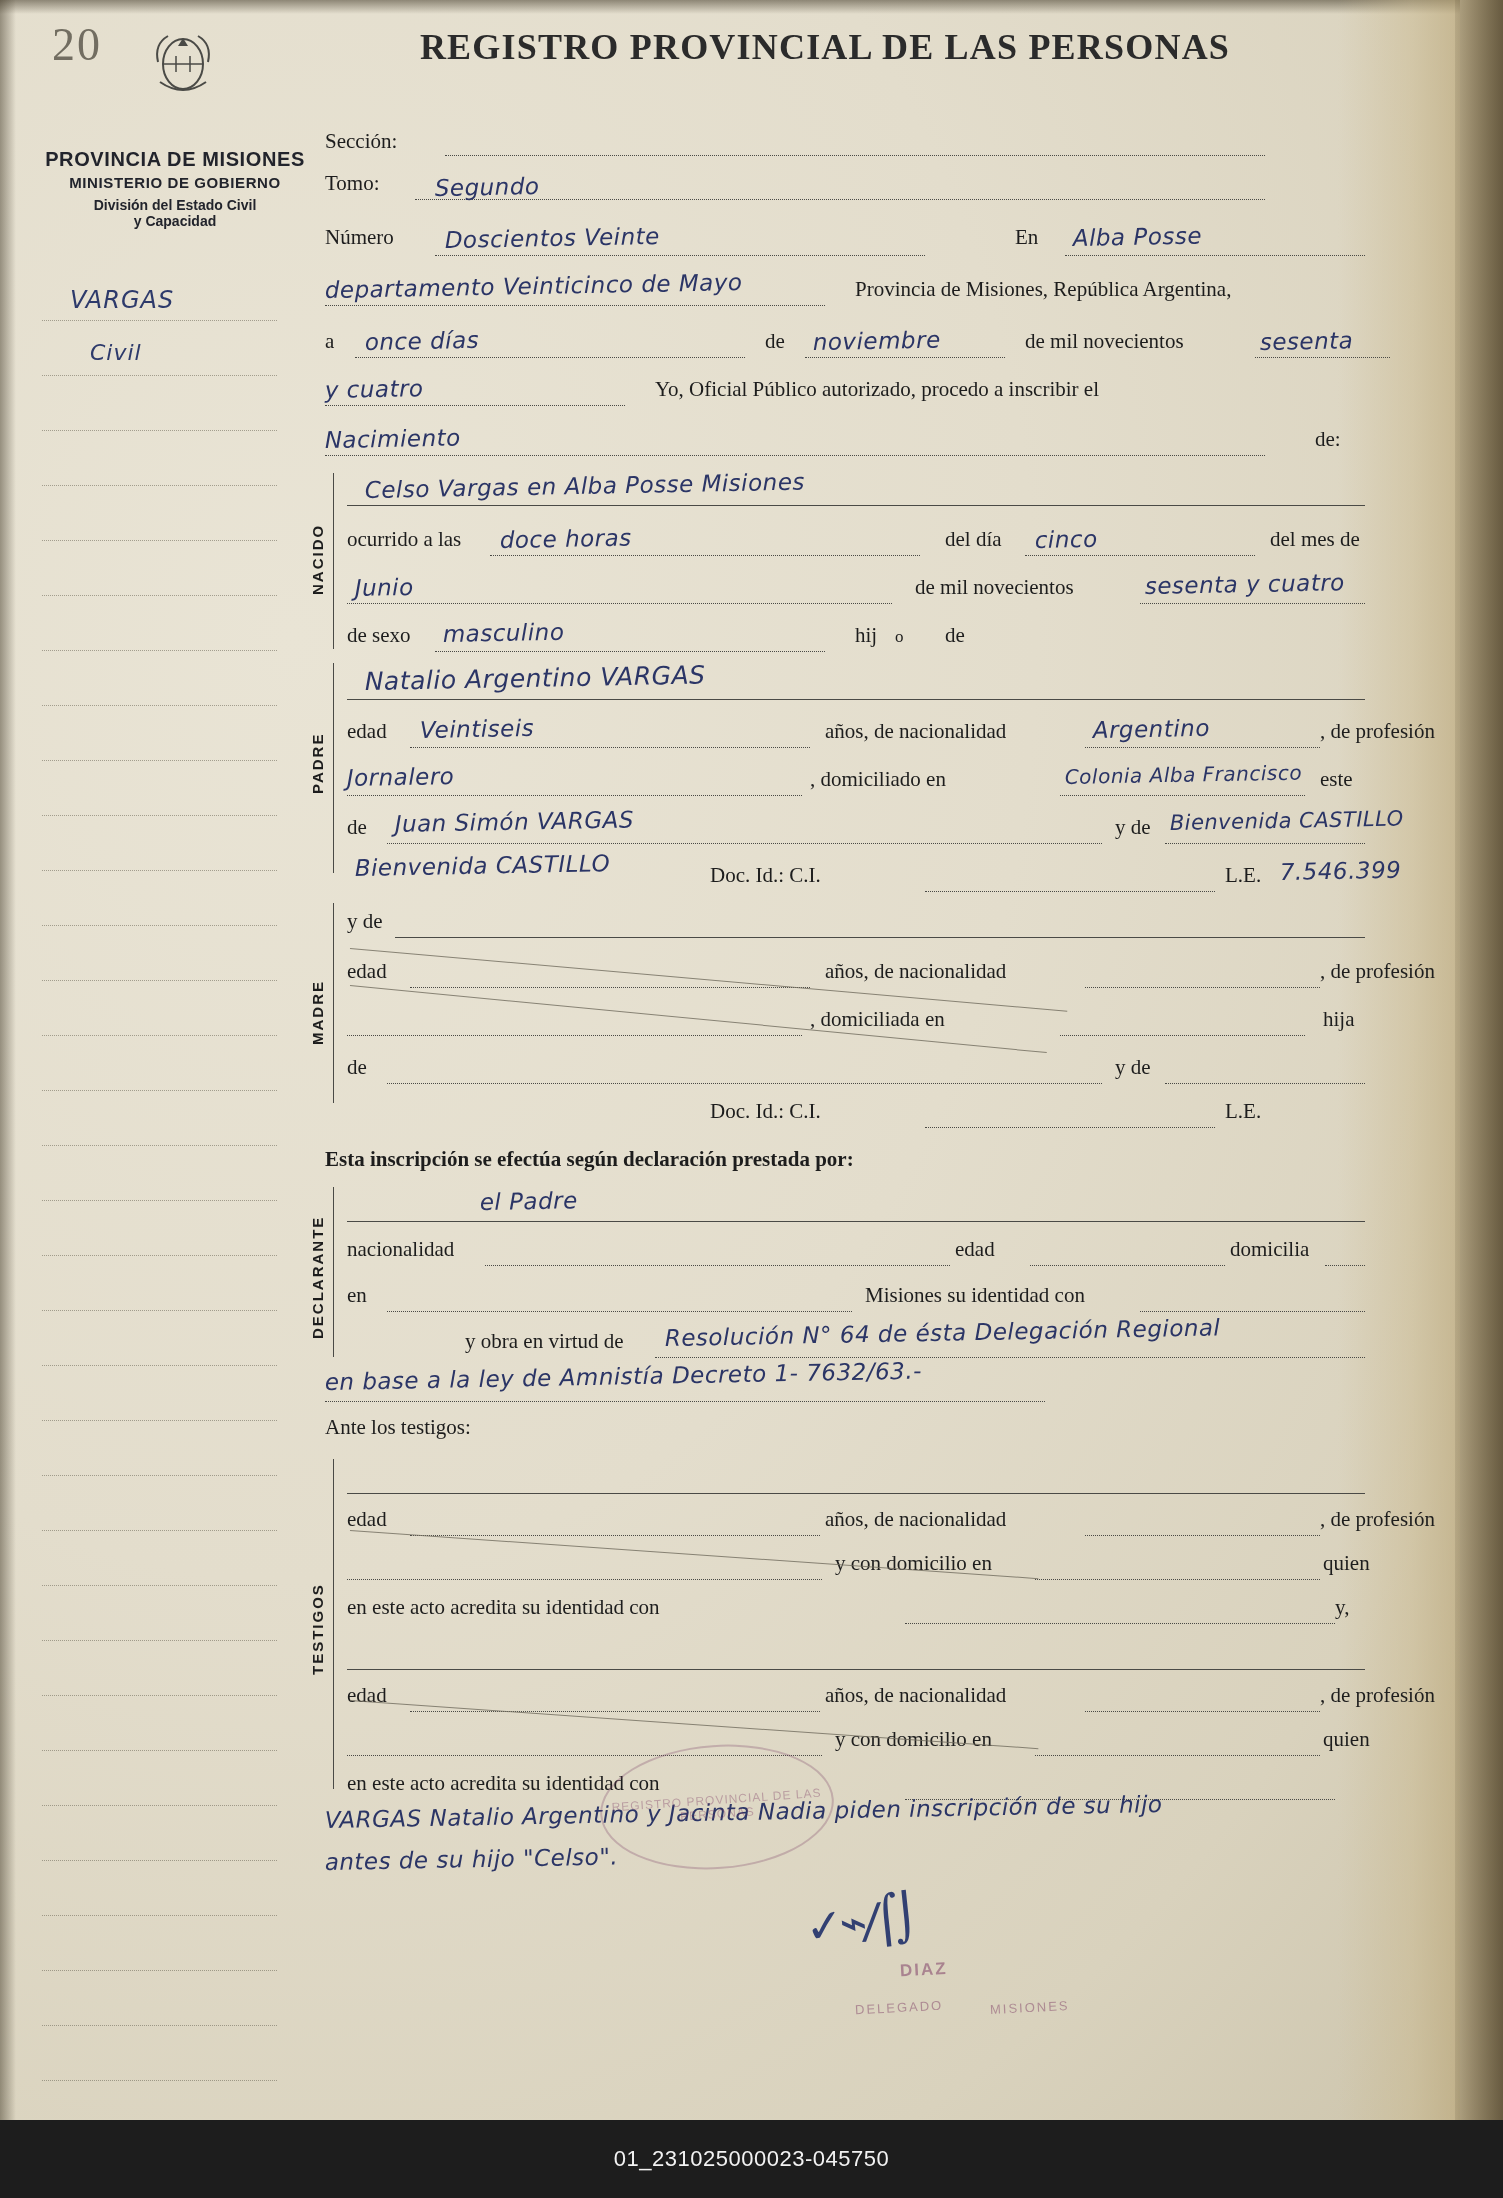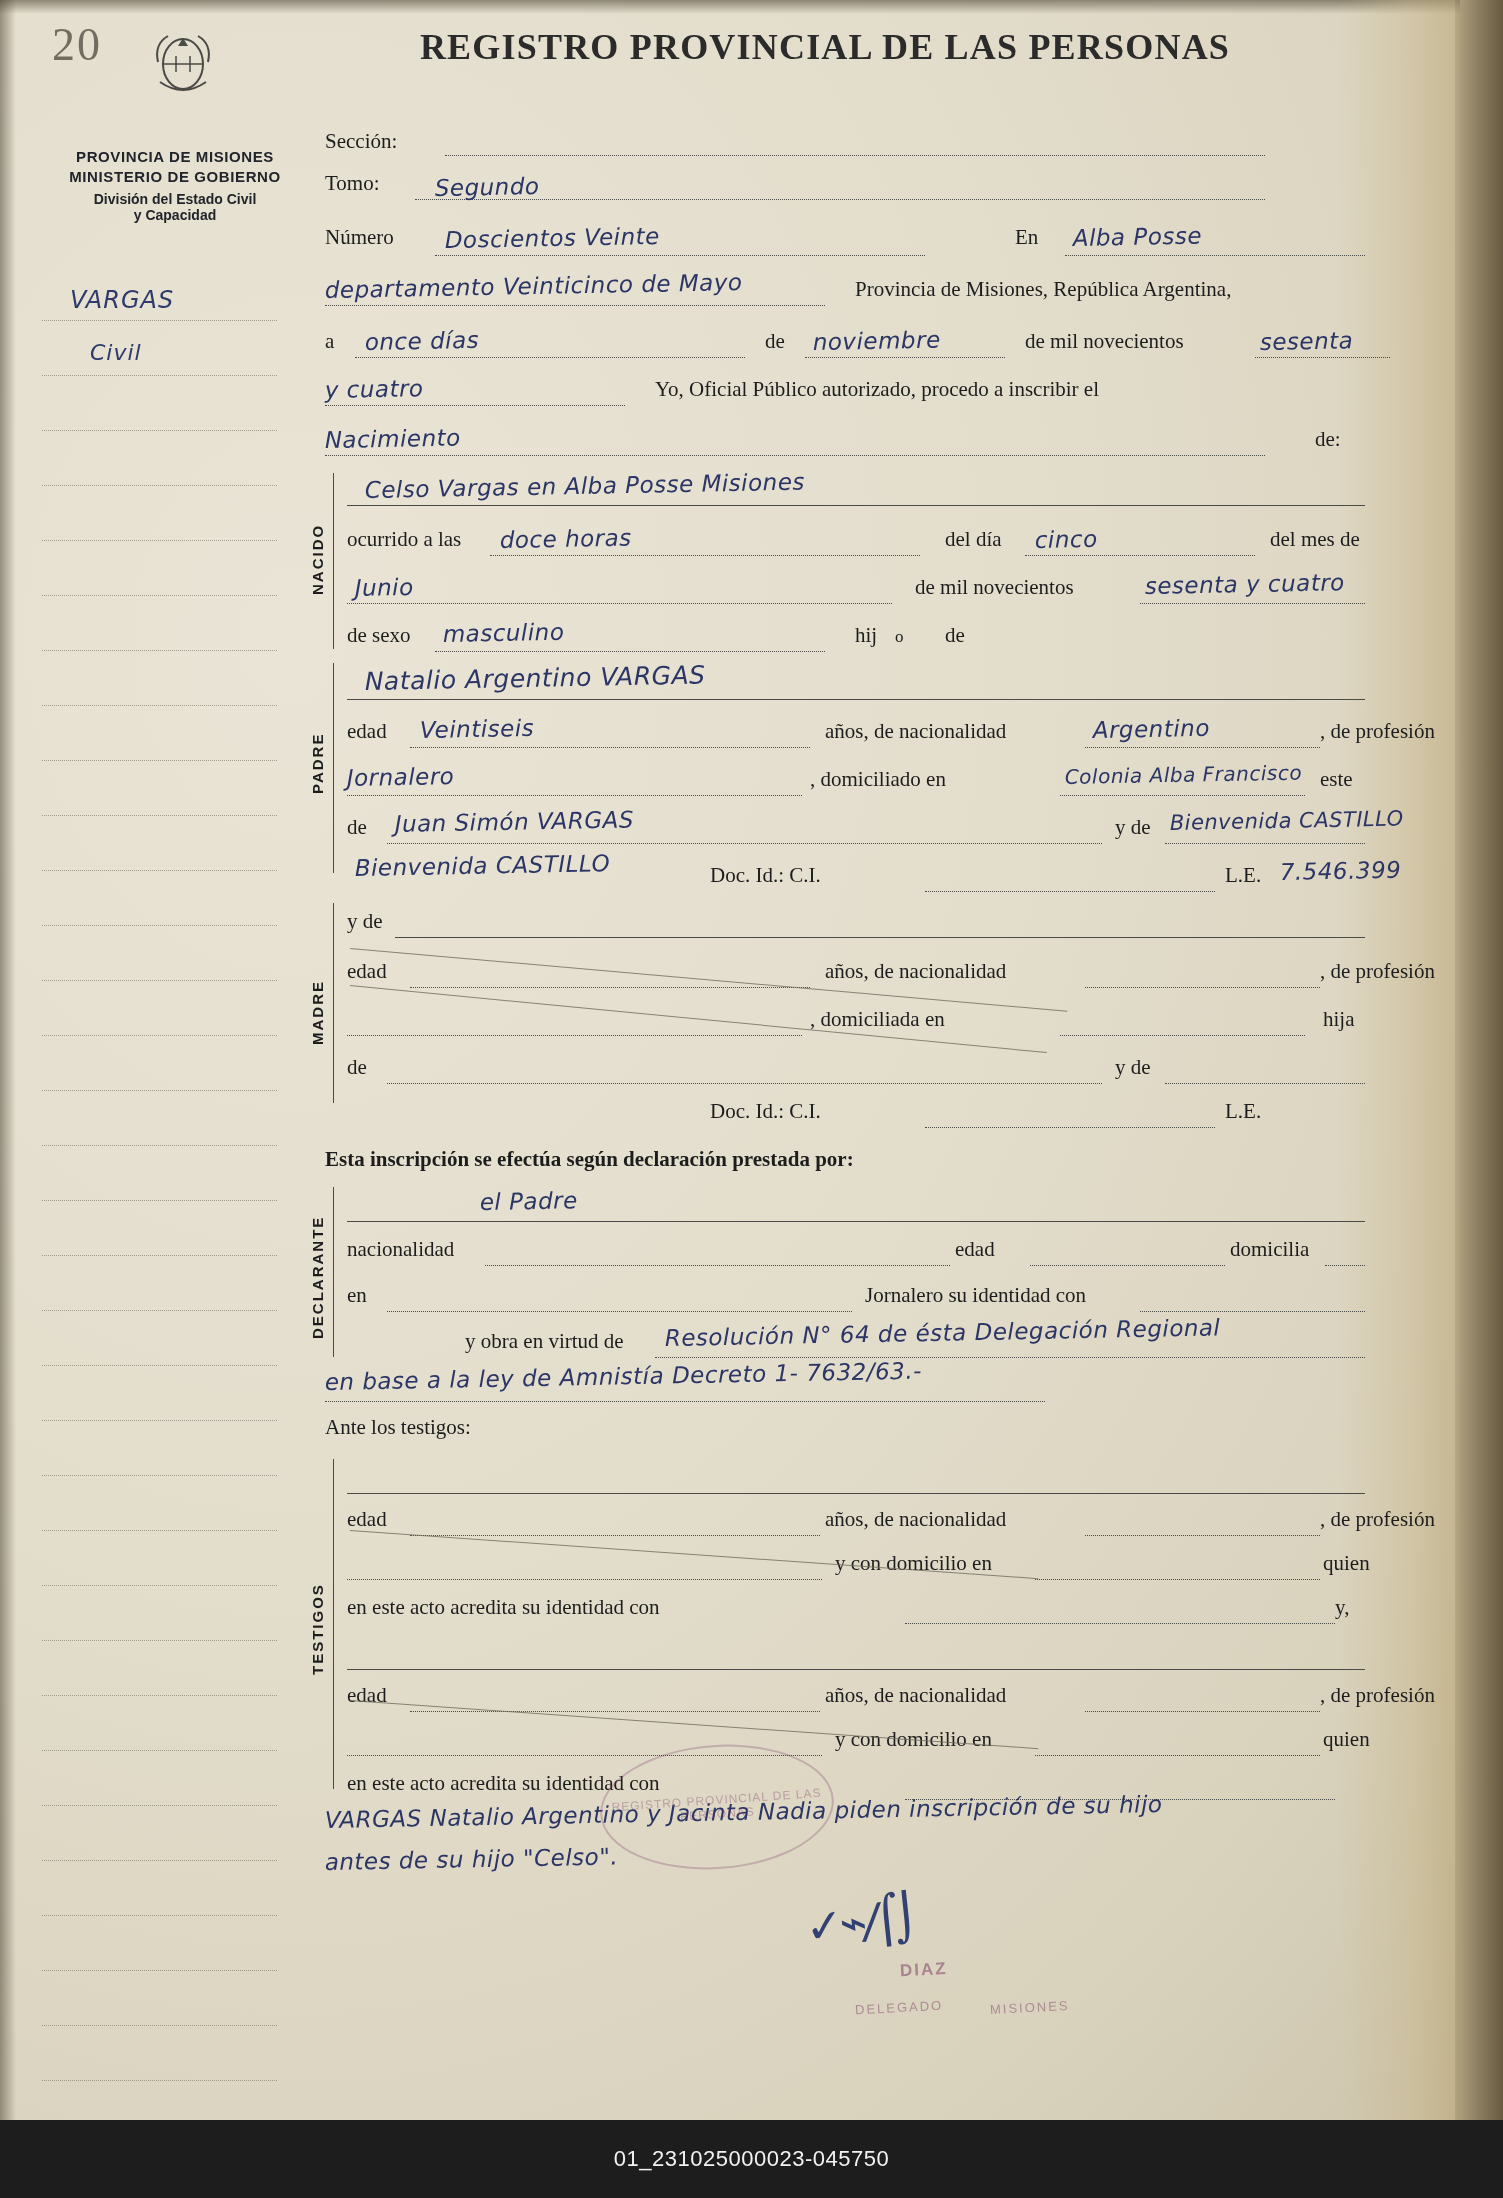--- a/index.html
+++ b/index.html
@@ -59,21 +59,21 @@
     text-align:center;
     font-family:"Liberation Serif", serif;
     font-weight:bold;font-size:36px;letter-spacing:1.2px;color:#2b2b2b;
   }
   
   #leftblock{
     position:absolute;left:40px;top:148px;width:270px;text-align:center;
     font-family:"Liberation Sans", sans-serif;
     color:#22242c;
   }
-  #leftblock .l1{font-size:15px;letter-spacing:.6px;font-weight:bold;}
+  #leftblock .l1{font-size:20px;letter-spacing:.6px;font-weight:bold;}
   #leftblock .l2{font-size:15px;letter-spacing:.6px;font-weight:bold;margin-top:3px;}
   #leftblock .l3{font-size:14px;margin-top:6px;font-weight:bold;}
   #leftblock .l4{font-size:14px;font-weight:bold;}
   
   .mline{
     position:absolute;left:42px;width:235px;height:0;
     border-top:1px dotted #6c6757;opacity:.55;
   }
   .marg-hand{
     position:absolute;left:70px;
@@ -423,21 +423,21 @@
       <span class="dots" style="left:160px;top:34px;width:465px;"></span>
       <span class="lbl" style="left:630px;top:6px;">edad</span>
       <span class="dots" style="left:705px;top:34px;width:195px;"></span>
       <span class="lbl" style="left:905px;top:6px;">domicilia</span>
       <span class="dots" style="left:1000px;top:34px;width:40px;"></span>
     </div>
 
     <div class="row" style="height:46px;">
       <span class="lbl" style="left:22px;top:6px;">en</span>
       <span class="dots" style="left:62px;top:34px;width:465px;"></span>
-      <span class="lbl" style="left:540px;top:6px;">Jornalero su identidad con</span>
+      <span class="lbl" style="left:540px;top:6px;">Misiones su identidad con</span>
       <span class="dots" style="left:815px;top:34px;width:225px;"></span>
     </div>
 
     <div class="row" style="height:46px;">
       <span class="lbl" style="left:140px;top:6px;">y obra en virtud de</span>
       <span class="dots" style="left:330px;top:34px;width:710px;"></span>
       <span class="hand med" style="left:340px;top:2px;">Resolución N° 64 de ésta Delegación Regional</span>
     </div>
 
     <div class="row" style="height:44px;">

